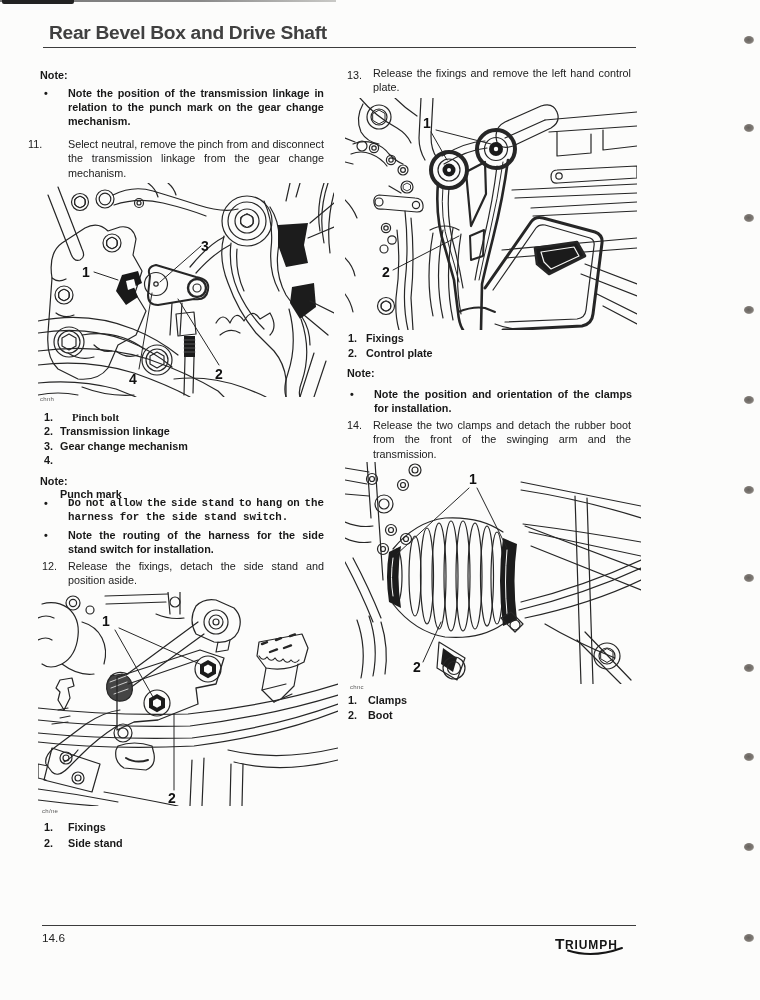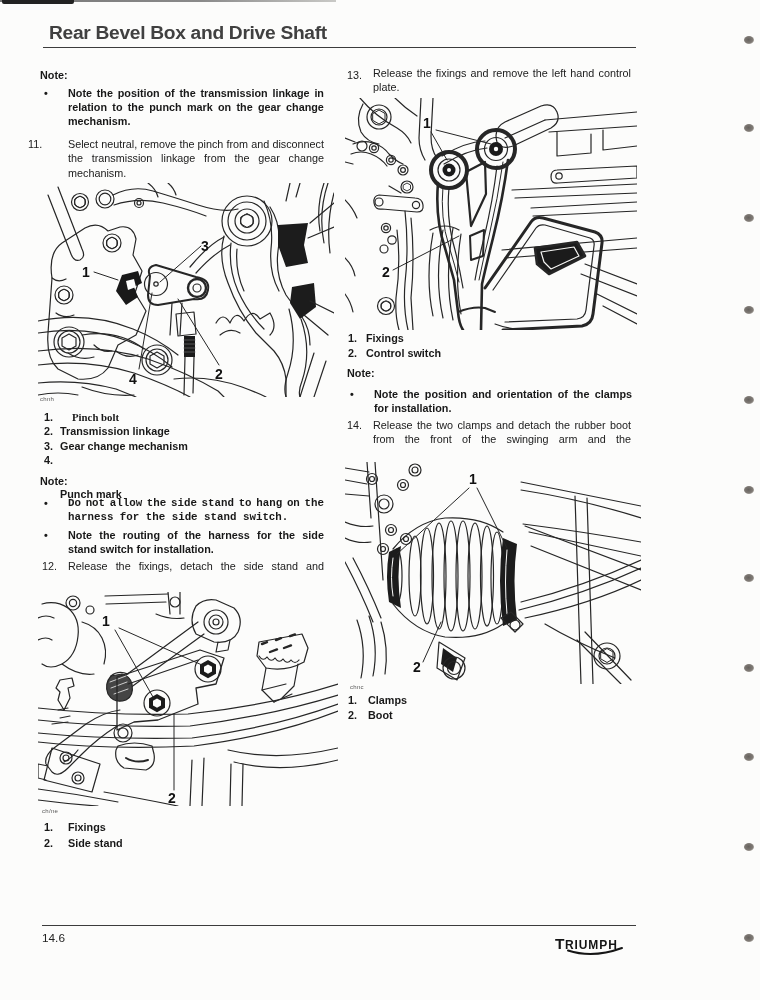--- a/index.html
+++ b/index.html
@@ -227,20 +227,21 @@
     <div class="jl">
         <span>Release</span>
         <span>the</span>
         <span>fixings,</span>
         <span>detach</span>
         <span>the</span>
         <span>side</span>
         <span>stand</span>
         <span>and</span>
       </div>
+    <div>position aside.</div>
   </div>
 
   <div class="abs" style="left:38px; top:592px; width:300px; height:214px;">
   <svg width="300" height="214" viewBox="0 0 300 214" fill="none" stroke="#262626" stroke-width="1.2" stroke-linecap="round" stroke-linejoin="round">
 
     <path d="M4,12 Q18,8 30,16 Q42,26 40,44 Q38,64 24,72 Q12,78 4,72"></path>
     <path d="M0,26 Q8,22 16,26 M0,48 Q8,44 14,48"></path>
     <circle cx="35" cy="11" r="7"></circle>
         <circle cx="35" cy="11" r="3.6"></circle>
     <circle cx="52" cy="18" r="4"></circle>
@@ -432,21 +433,21 @@
     <path d="M86,34 L102,62" stroke-width="1"></path>
     <path d="M91,32 L146,46" stroke-width="1"></path>
     <text x="37" y="179" font-size="14" font-weight="bold" fill="#111" stroke="none">2</text>
     <path d="M48,172 L114,138" stroke-width="1"></path>
   </svg>
 </div>
 
   <div class="abs txt b" style="left:348px; top:331px;">1.</div>
   <div class="abs txt b" style="left:366px; top:331px;">Fixings</div>
   <div class="abs txt b" style="left:348px; top:345.5px;">2.</div>
-  <div class="abs txt b" style="left:366px; top:345.5px;">Control switch</div>
+  <div class="abs txt b" style="left:366px; top:345.5px;">Control plate</div>
 
   <div class="abs txt b" style="left:347px; top:366px;">Note:</div>
 
   <div class="abs txt b" style="left:350px; top:387px;">•</div>
   <div class="abs txt b" style="left:374px; top:387px; width:258px;">
     <div class="jl">
         <span>Note</span>
         <span>the</span>
         <span>position</span>
         <span>and</span>
@@ -475,20 +476,21 @@
         <span>from</span>
         <span>the</span>
         <span>front</span>
         <span>of</span>
         <span>the</span>
         <span>swinging</span>
         <span>arm</span>
         <span>and</span>
         <span>the</span>
       </div>
+    <div>transmission.</div>
   </div>
 
   <div class="abs" style="left:345px; top:462px; width:296px; height:222px;">
   <svg width="296" height="222" viewBox="0 0 296 222" fill="none" stroke="#262626" stroke-width="1.2" stroke-linecap="round" stroke-linejoin="round">
 
     <path d="M30,0 L34,60 38,118 M22,0 L26,56"></path>
     <path d="M0,6 L24,10 M0,18 L22,22 M0,32 L24,34"></path>
     <circle cx="39" cy="42" r="9"></circle>
         <circle cx="39" cy="42" r="5"></circle>
     <circle cx="27" cy="17" r="5.5"></circle>

